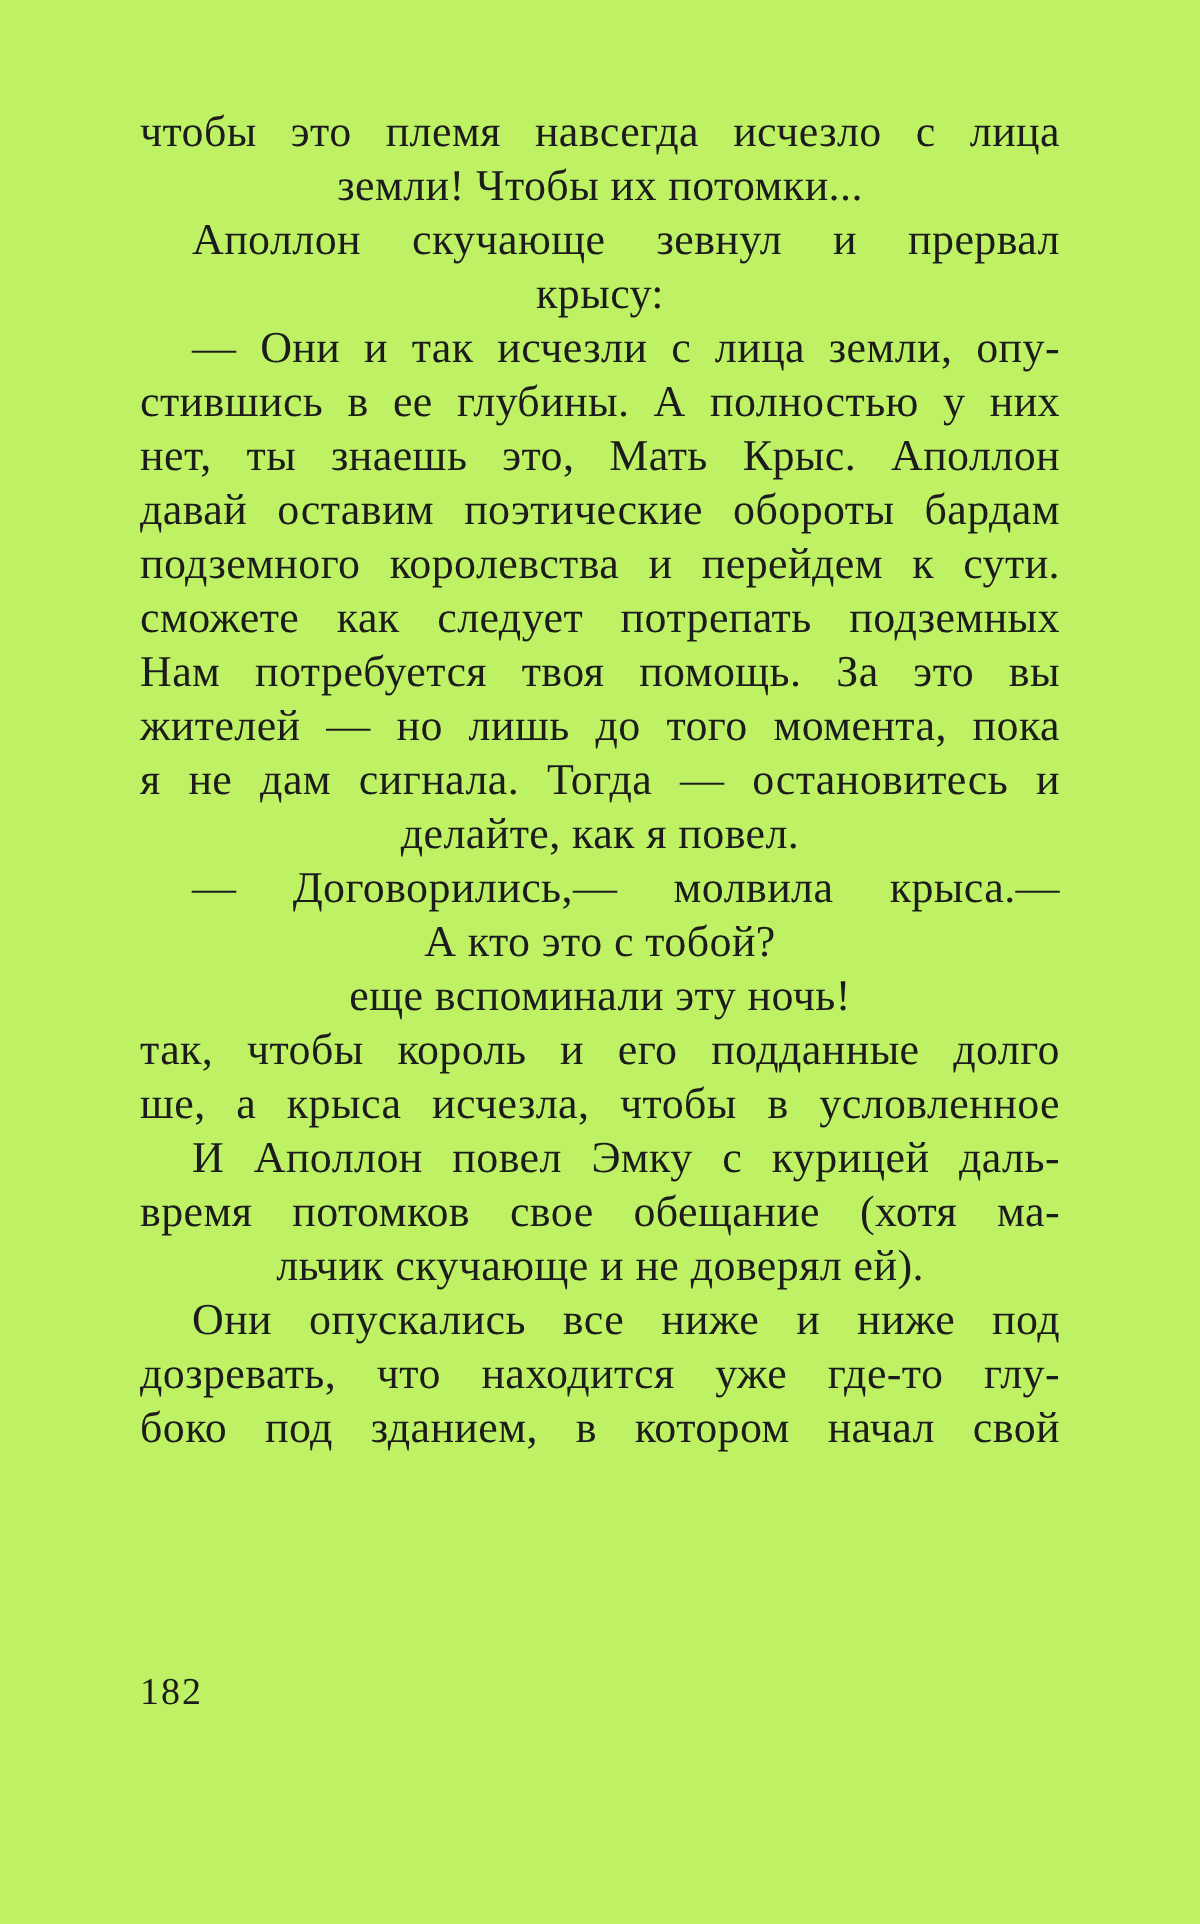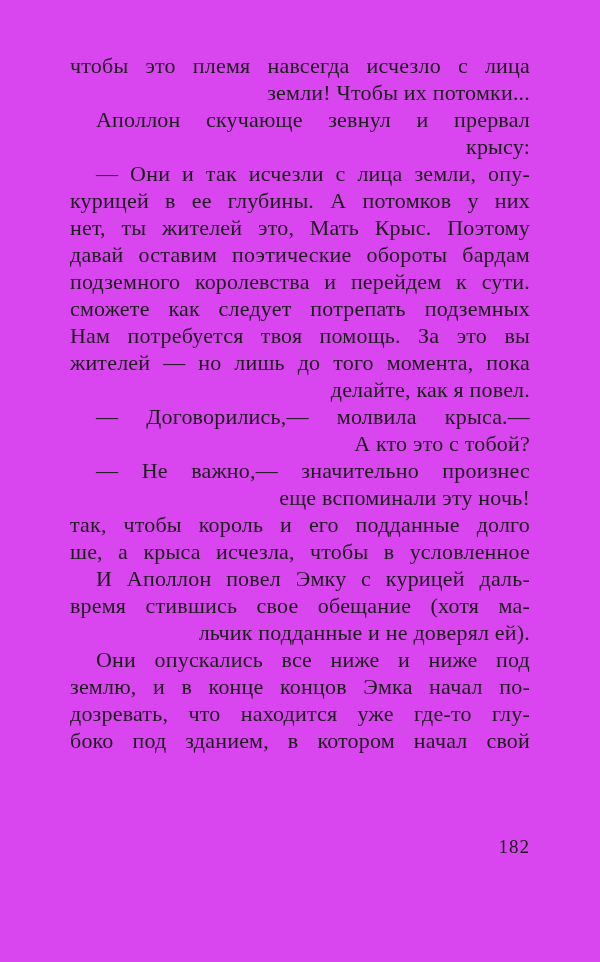--- a/index.html
+++ b/index.html
@@ -10,86 +10,85 @@
     width: 600px;
     height: 962px;
     background: #fcfcfc;
     overflow: hidden;
     font-family: "Liberation Serif", "DejaVu Serif", serif;
   }
   .page {
     position: relative;
     width: 600px;
     height: 962px;
-    background: #d946ef;
+    background: #bef264;
     text-decoration: underline;
   }
   .text-block {
     position: absolute;
     top: 52px;
     left: 70px;
     width: 460px;
     color: #1c1c1c;
     font-size: 22px;
     letter-spacing: 0.2px;
   }
   .line {
     box-sizing: border-box;
     width: 100%;
     height: 27px;
     line-height: 27px;
     white-space: normal;
-    text-align: right;
+    text-align: center;
   }
   .line.justify {
     text-align: justify;
     text-align-last: justify;
   }
   .line.indent {
     padding-left: 26px;
   }
   .page-number {
     position: absolute;
     top: 834px;
     left: 70px;
     width: 460px;
     height: 26px;
     line-height: 26px;
-    text-align: right;
+    text-align: left;
     color: #1c1c1c;
     font-size: 19px;
     letter-spacing: 1px;
   }
 </style>
 </head>
 <body>
 
 <div class="page">
   <div class="text-block">
       <div class="line justify">чтобы это племя навсегда исчезло с лица</div>
       <div class="line">земли! Чтобы их потомки...</div>
       <div class="line indent justify">Аполлон скучающе зевнул и прервал</div>
       <div class="line">крысу:</div>
       <div class="line indent justify">— Они и так исчезли с лица земли, опу-</div>
-      <div class="line justify">курицей в ее глубины. А потомков у них</div>
-      <div class="line justify">нет, ты жителей это, Мать Крыс. Поэтому</div>
+      <div class="line justify">стившись в ее глубины. А полностью у них</div>
+      <div class="line justify">нет, ты знаешь это, Мать Крыс. Аполлон</div>
       <div class="line justify">давай оставим поэтические обороты бардам</div>
       <div class="line justify">подземного королевства и перейдем к сути.</div>
       <div class="line justify">сможете как следует потрепать подземных</div>
       <div class="line justify">Нам потребуется твоя помощь. За это вы</div>
       <div class="line justify">жителей — но лишь до того момента, пока</div>
+      <div class="line justify">я не дам сигнала. Тогда — остановитесь и</div>
       <div class="line">делайте, как я повел.</div>
       <div class="line indent justify">— Договорились,— молвила крыса.—</div>
       <div class="line">А кто это с тобой?</div>
-      <div class="line indent justify">— Не важно,— значительно произнес</div>
       <div class="line">еще вспоминали эту ночь!</div>
       <div class="line justify">так, чтобы король и его подданные долго</div>
       <div class="line justify">ше, а крыса исчезла, чтобы в условленное</div>
       <div class="line indent justify">И Аполлон повел Эмку с курицей даль-</div>
-      <div class="line justify">время стившись свое обещание (хотя ма-</div>
-      <div class="line">льчик подданные и не доверял ей).</div>
+      <div class="line justify">время потомков свое обещание (хотя ма-</div>
+      <div class="line">льчик скучающе и не доверял ей).</div>
       <div class="line indent justify">Они опускались все ниже и ниже под</div>
-      <div class="line justify">землю, и в конце концов Эмка начал по-</div>
       <div class="line justify">дозревать, что находится уже где-то глу-</div>
       <div class="line justify">боко под зданием, в котором начал свой</div>
     </div>
   <div class="page-number">182</div>
 </div>
 
 </body></html>

